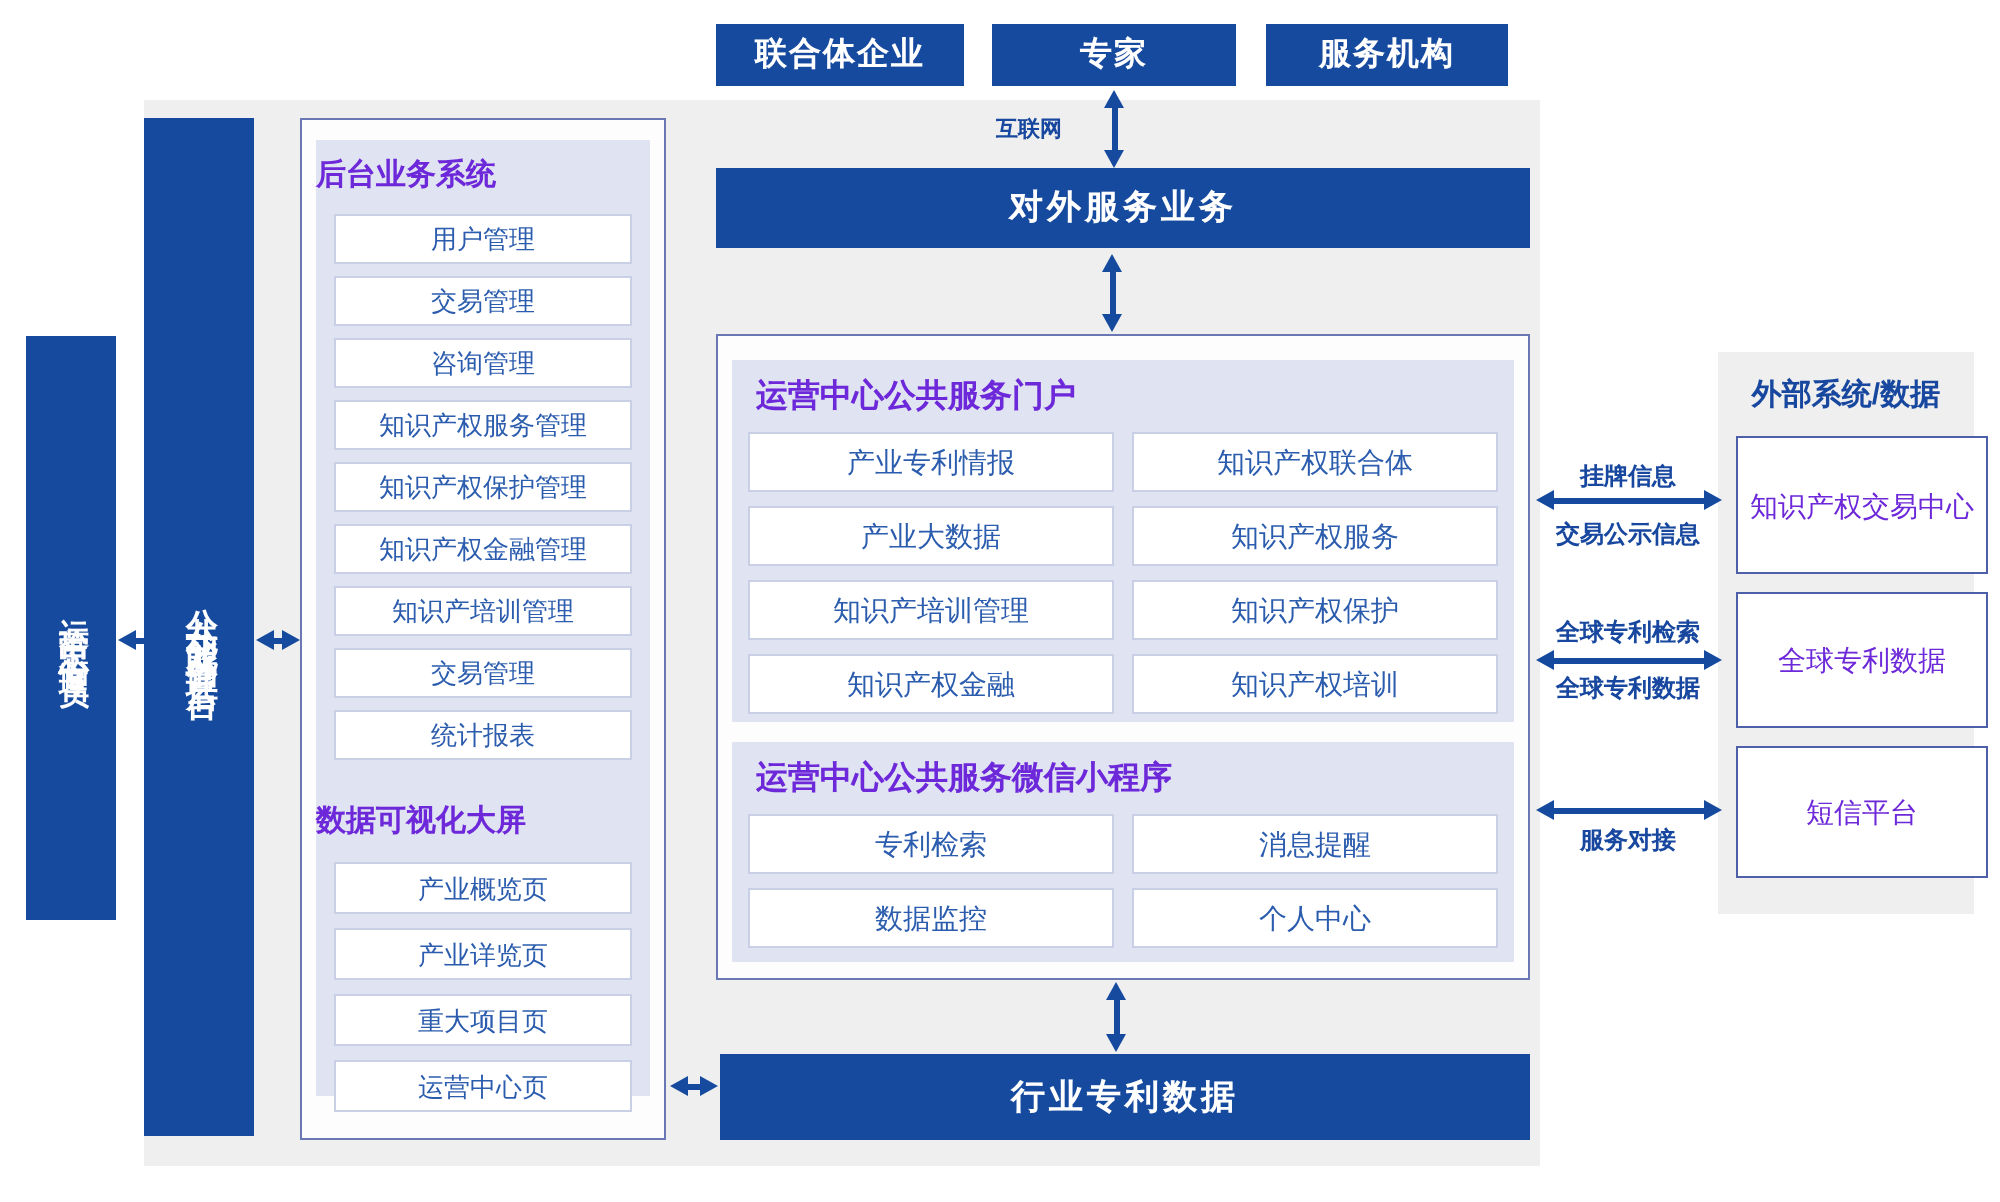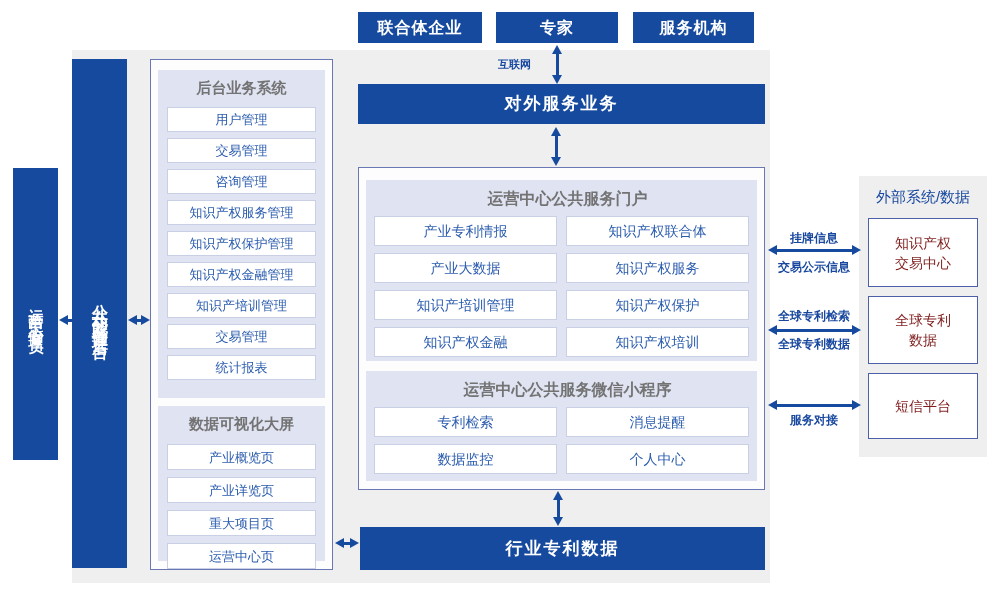--- a/index.html
+++ b/index.html
@@ -20,34 +20,34 @@
            display:flex; align-items:center; justify-content:center; }
   .v-text { writing-mode:vertical-rl; text-orientation:upright; letter-spacing:5px; }
   .admin-box { left:13px; top:168px; width:45px; height:292px; font-size:15px; }
   .backend-bar { left:72px; top:59px; width:55px; height:509px; font-size:16px; }
 
   .container { position:absolute; background:#fdfdfe; border:1px solid #6a77b5; }
   .left-container { left:150px; top:59px; width:183px; height:511px; }
   .center-container { left:358px; top:167px; width:407px; height:323px; }
 
   .sub-panel { position:absolute; left:7px; right:7px; background:#dfe3f2; padding-top:5px; }
-  .panel-title { color:#737373; font-weight:bold; text-align:center; font-size:15px; line-height:26px; }
+  .panel-title { color:#6d28d9; font-weight:bold; text-align:left; font-size:15px; line-height:26px; }
   .center-container .panel-title { font-size:16px; line-height:28px;padding-left:12px; }
 
   .item { background:#ffffff; border:1px solid #c9d0e6; color:#2b5cae; text-align:center;
           font-size:13px; height:25px; line-height:24px; margin:6px 9px 0; overflow:hidden; white-space:nowrap; }
   .viz-panel .item { height:26px; line-height:25px; margin-top:7px; }
 
   .grid { display:grid; grid-template-columns:1fr 1fr; column-gap:9px; row-gap:7px; padding:3px 8px 0; }
   .grid .item { margin:0; height:30px; line-height:29px; font-size:14px; }
 
   .right-panel { position:absolute; left:859px; top:176px; width:128px; height:281px; background:#efefef; }
-  .right-title { color:#17479e; font-weight:normal; font-size:15px; text-align:center; margin-top:12px; }
-  .ext-box { position:absolute; left:9px; width:110px; background:#ffffff; border:1px solid #4d5fa8;
-             color:#7f1d1d; font-size:14px; display:flex; flex-direction:column;
+  .right-title { color:#17479e; font-weight:bold; font-size:15px; text-align:center; margin-top:12px; }
+  .ext-box { position:absolute; left:9px; width:126px; background:#ffffff; border:1px solid #4d5fa8;
+             color:#6d28d9; font-size:14px; display:flex; flex-direction:row;
              align-items:center; justify-content:center; line-height:20px; text-align:center; }
 
   .arrow-h, .arrow-v { position:absolute; }
   .arrow-h { height:10px;
     background:linear-gradient(#164a9e,#164a9e) no-repeat center / calc(100% - 16px) 3px; }
   .arrow-h::before { content:''; position:absolute; left:0; top:0;
     border-top:5px solid transparent; border-bottom:5px solid transparent; border-right:9px solid #164a9e; }
   .arrow-h::after { content:''; position:absolute; right:0; top:0;
     border-top:5px solid transparent; border-bottom:5px solid transparent; border-left:9px solid #164a9e; }
   .arrow-v { width:10px;
@@ -93,21 +93,21 @@
       <div class="item">用户管理</div>
       <div class="item">交易管理</div>
       <div class="item">咨询管理</div>
       <div class="item">知识产权服务管理</div>
       <div class="item">知识产权保护管理</div>
       <div class="item">知识产权金融管理</div>
       <div class="item">知识产培训管理</div>
       <div class="item">交易管理</div>
       <div class="item">统计报表</div>
     </div>
-    <div class="sub-panel viz-panel" style="top:346px;height:155px">
+    <div class="sub-panel viz-panel" style="top:333px;height:155px">
       <div class="panel-title">数据可视化大屏</div>
       <div class="item">产业概览页</div>
       <div class="item">产业详览页</div>
       <div class="item">重大项目页</div>
       <div class="item">运营中心页</div>
     </div>
   </div>
 
   <div class="container center-container">
     <div class="sub-panel" style="top:12px;height:181px">

